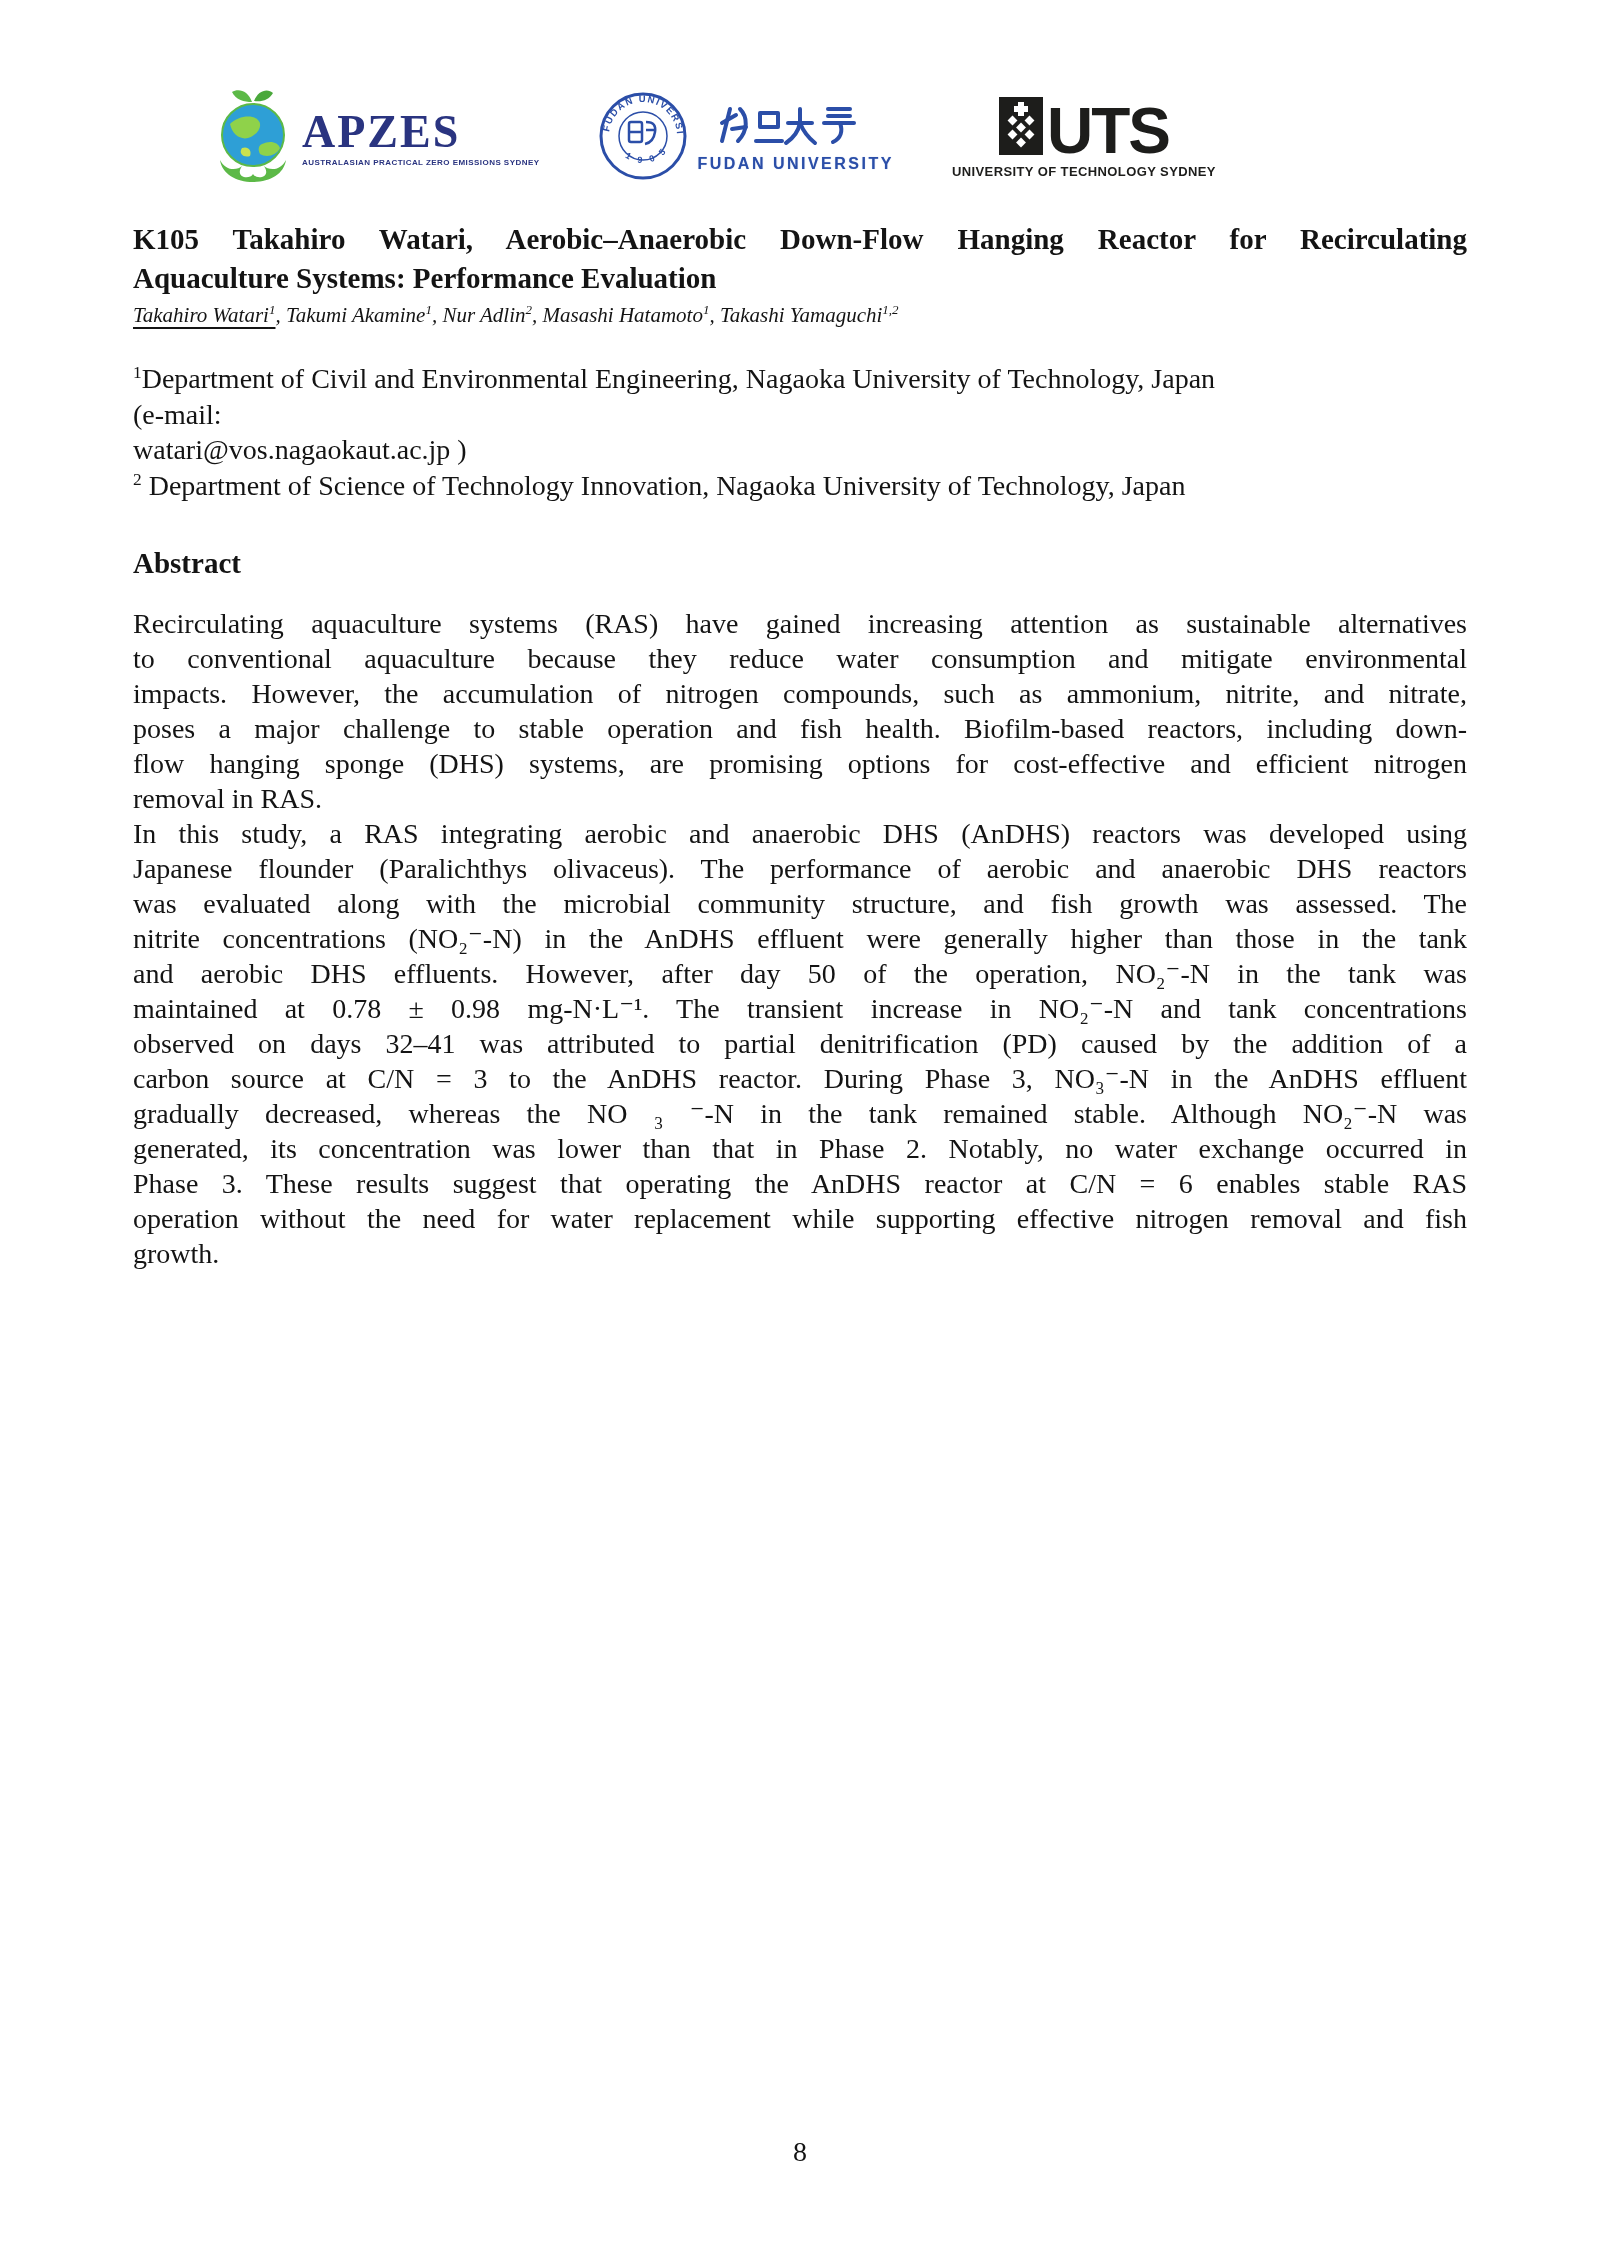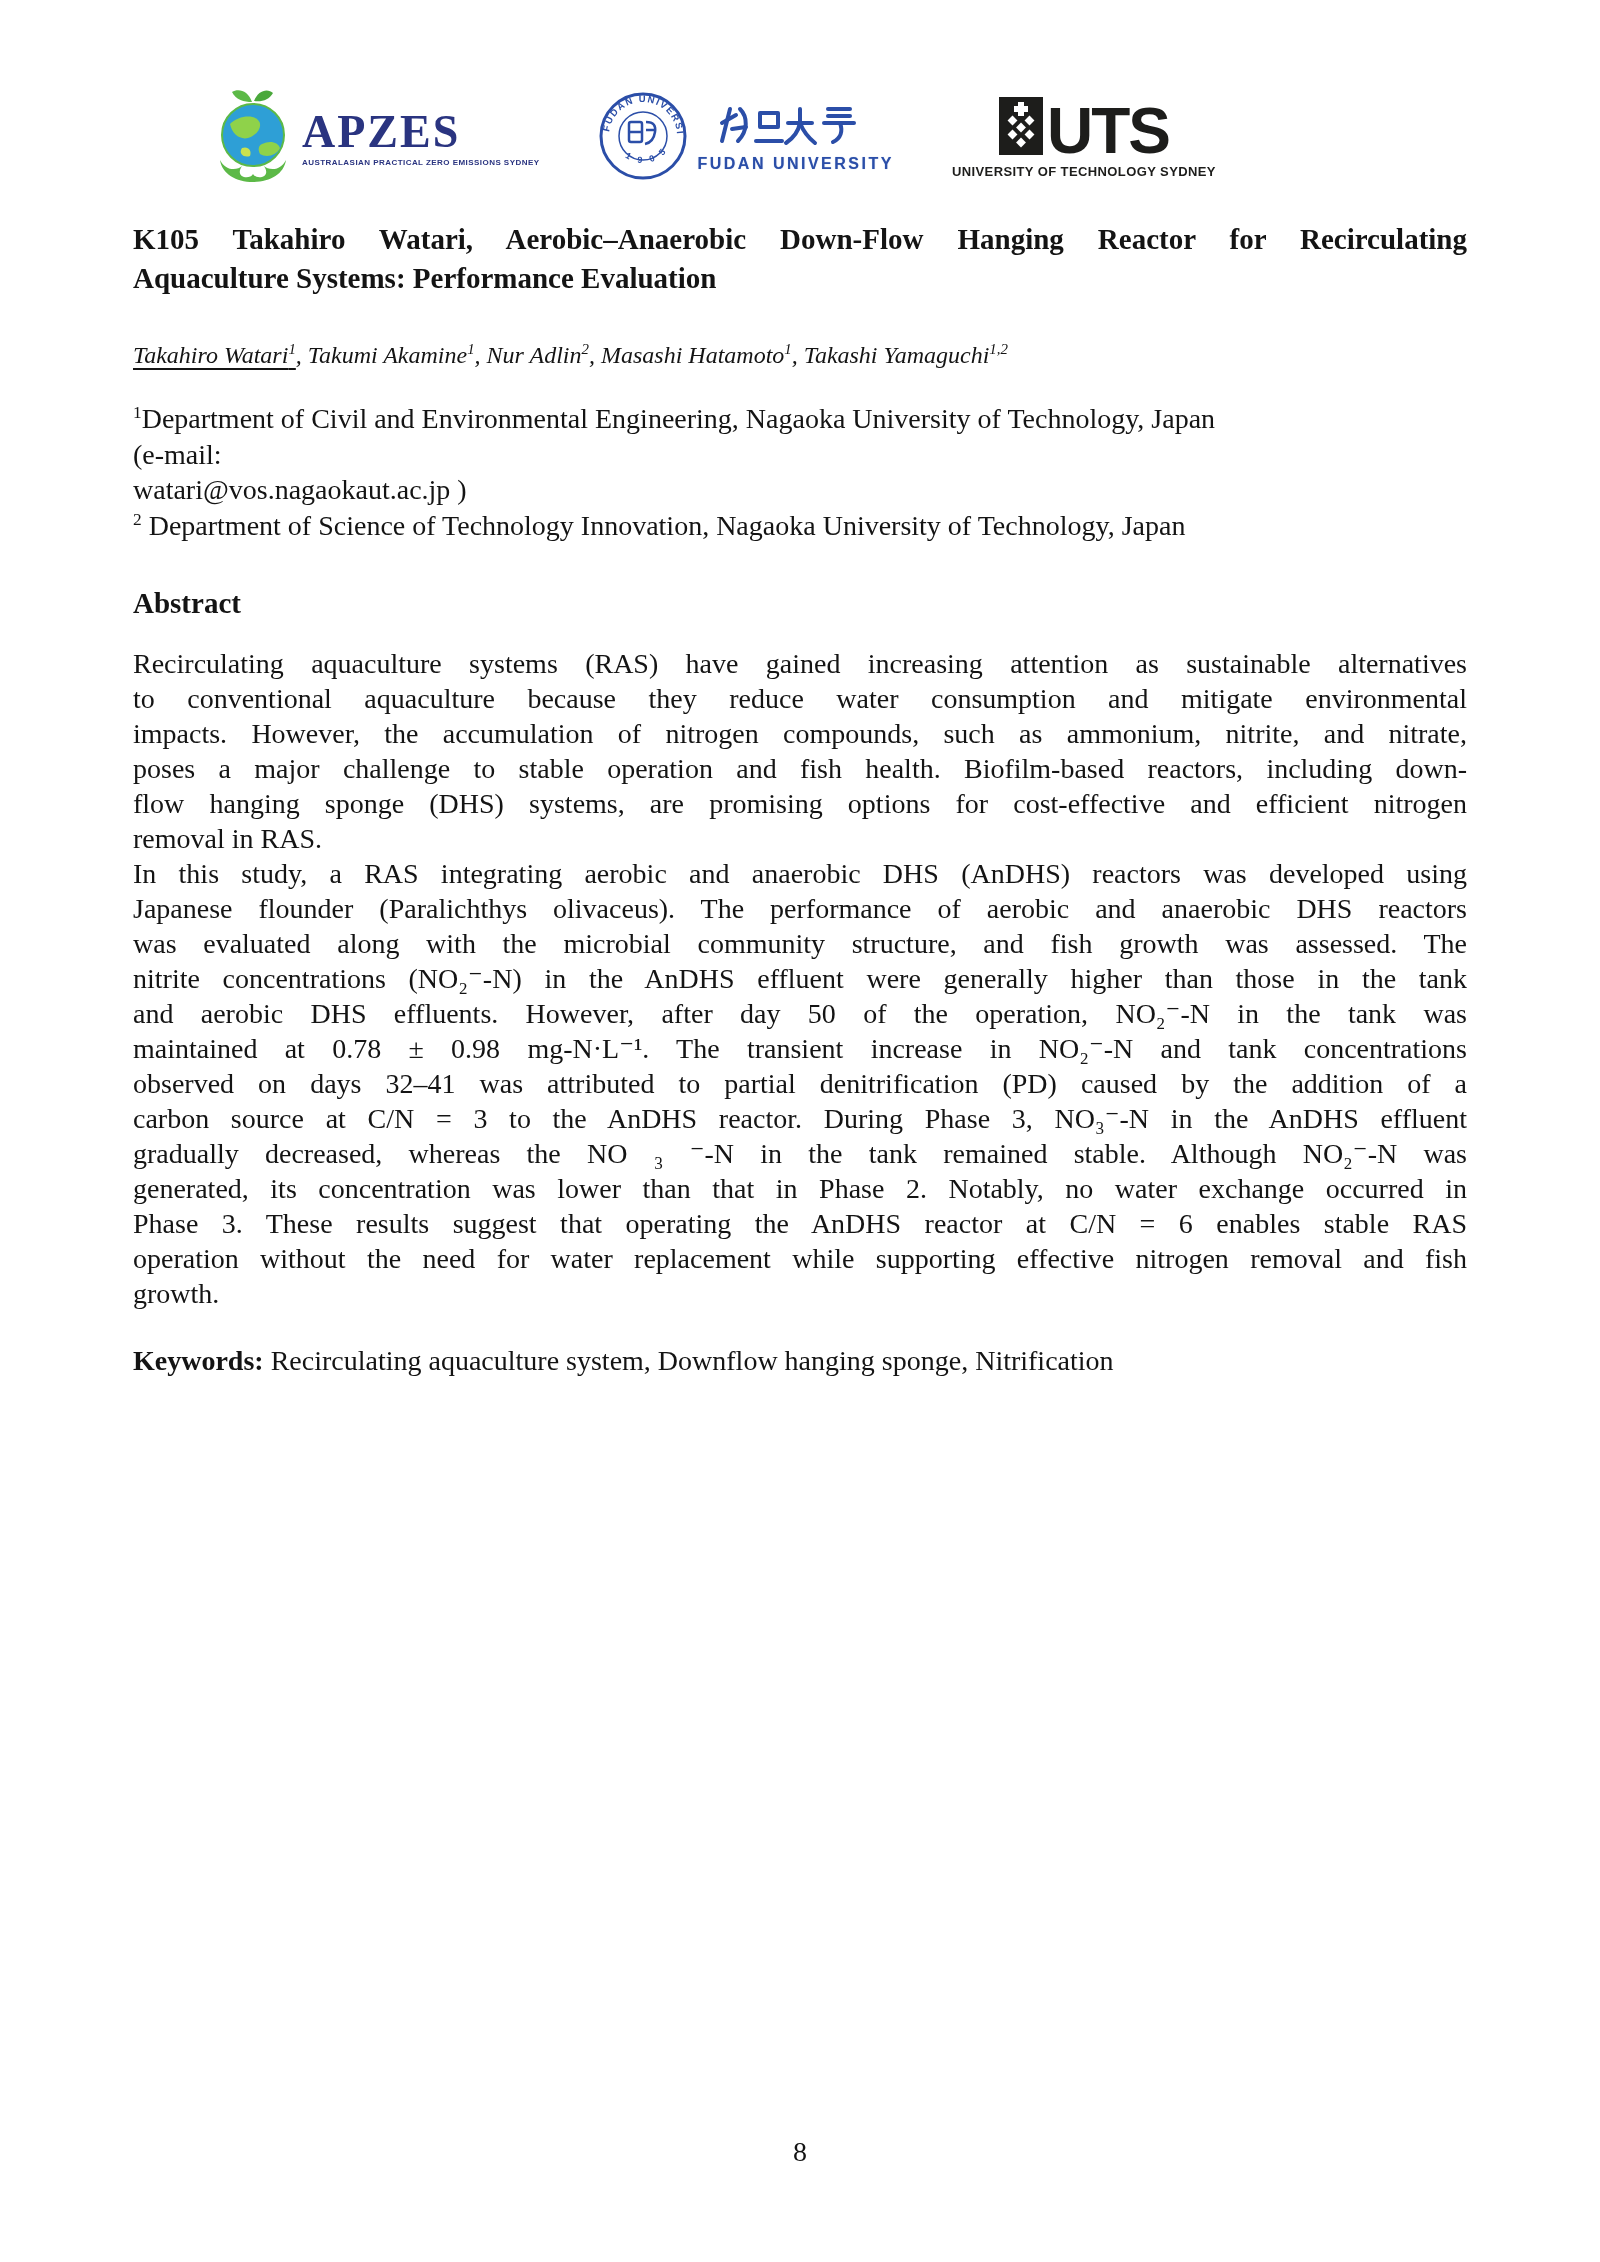--- a/index.html
+++ b/index.html
@@ -59,22 +59,21 @@
     font-family:"Liberation Sans","DejaVu Sans",sans-serif;
     font-weight:700;font-size:13px;color:#1d1d1b;letter-spacing:.4px;
     margin-top:5px;white-space:nowrap;text-align:right;
   }
 
   
   .title{margin-top:32px;font-weight:700;font-size:29px;line-height:39px;}
   .jline{text-align:justify;text-align-last:justify;}
 
   .authors{
-    margin-top:40px;
-    font-style:italic;font-size:24px;line-height:35px;
+    font-style:italic;font-size:21px;line-height:35px;
   }
   .authors .u{text-decoration:underline;text-underline-offset:5px;}
   sup{font-size:.62em;line-height:0;vertical-align:super;}
 
   .affils{margin-top:28px;font-size:28px;line-height:35.5px;}
   .affil-row1{display:flex;justify-content:flex-end;flex-direction:column;}
 
   .abs-heading{margin-top:44px;font-weight:700;font-size:29px;}
 
   .abs-body{margin-top:26px;font-size:28px;}
@@ -234,21 +233,18 @@
       <div class="ln">maintained at 0.78 ± 0.98 mg-N·L⁻¹. The transient increase in NO₂⁻-N and tank concentrations</div>
       <div class="ln">observed on days 32–41 was attributed to partial denitrification (PD) caused by the addition of a</div>
       <div class="ln">carbon source at C/N = 3 to the AnDHS reactor. During Phase 3, NO₃⁻-N in the AnDHS effluent</div>
       <div class="ln">gradually decreased, whereas the NO ₃ ⁻-N in the tank remained stable. Although NO₂⁻-N was</div>
       <div class="ln">generated, its concentration was lower than that in Phase 2. Notably, no water exchange occurred in</div>
       <div class="ln">Phase 3. These results suggest that operating the AnDHS reactor at C/N = 6 enables stable RAS</div>
       <div class="ln">operation without the need for water replacement while supporting effective nitrogen removal and fish</div>
       <div class="ln end">growth.</div>
     </div>
 
-    <div class="keywords">
-      <b>Keywords:</b><span> Recirculating aquaculture system, Downflow hanging sponge, Nitrification</span>
-    </div>
 
   </div>
 
   <div class="pagenum">8</div>
 
 </div>
 
 </body></html>

